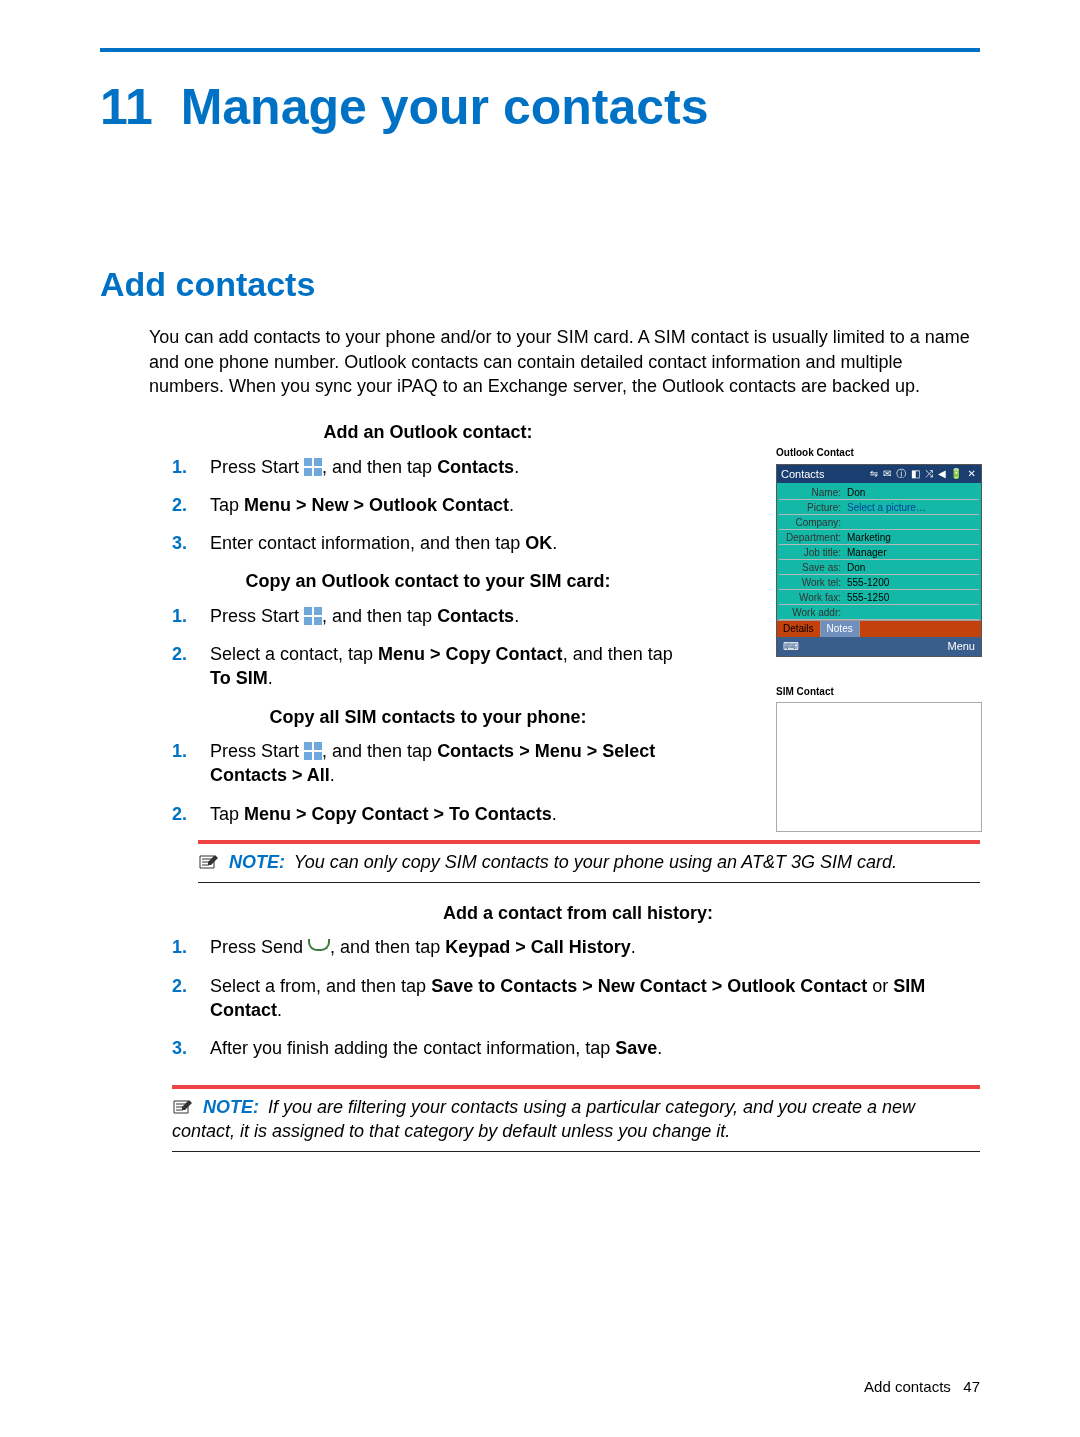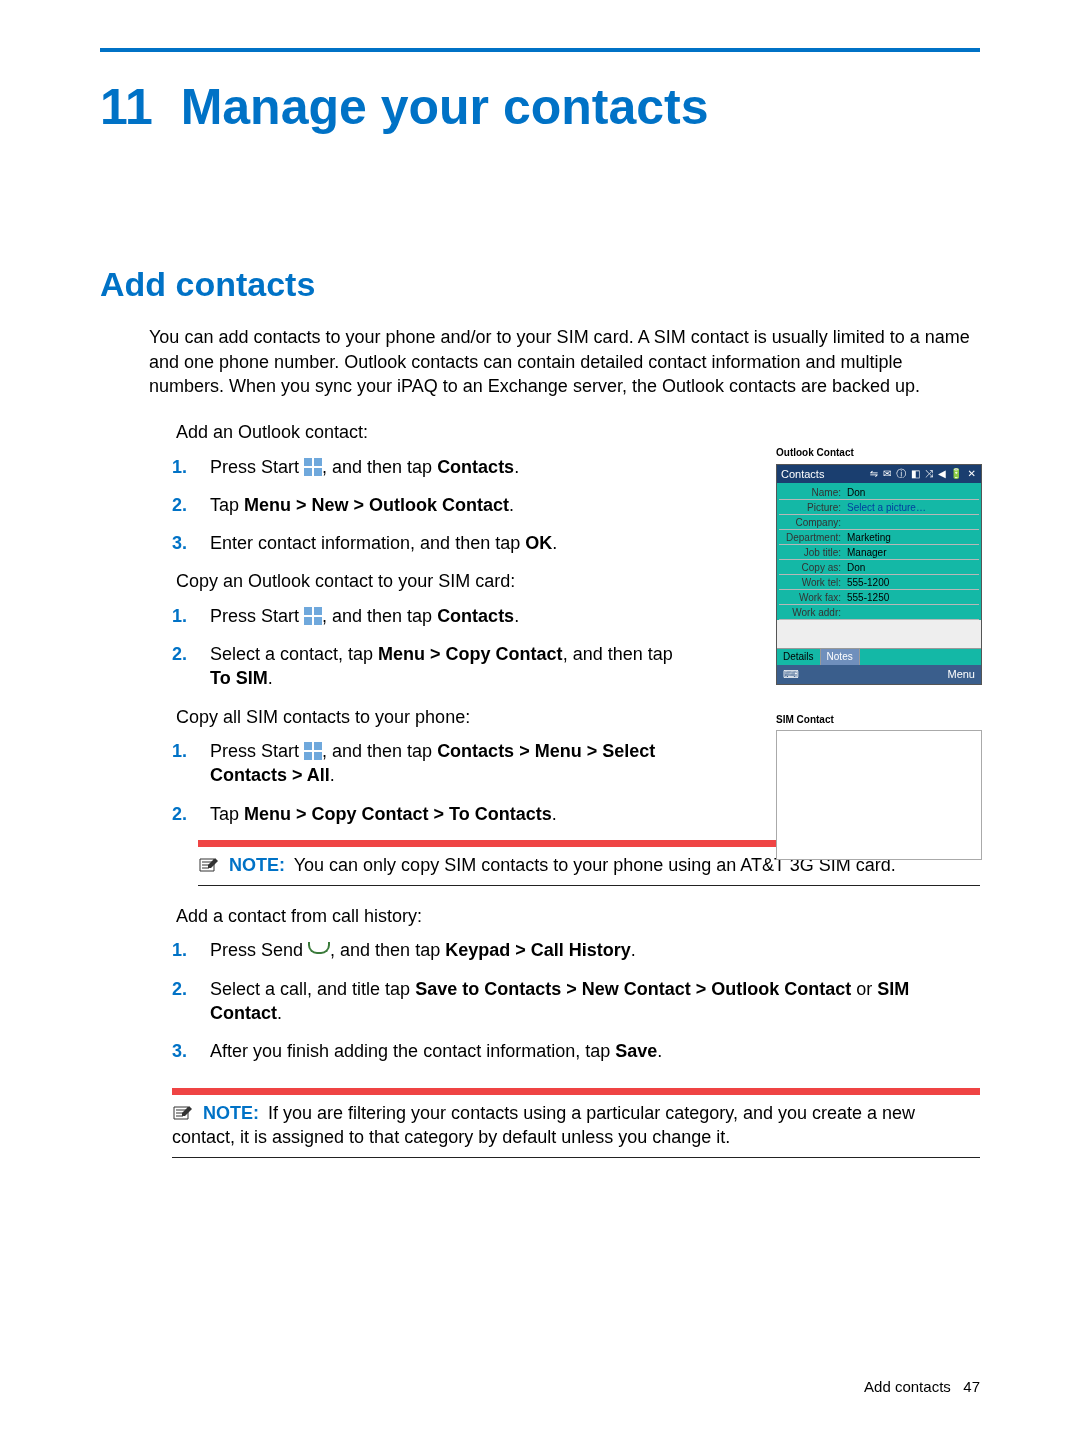--- a/index.html
+++ b/index.html
@@ -31,22 +31,23 @@
   h2.section {
     font-size: 34px;
     font-weight: 700;
     color: #0072c6;
     margin: 0 0 18px 0;
   }
   .intro {
     margin: 0 0 22px 49px;
   }
   .sub-head {
-    font-weight: 400;
+    font-weight: 700;
     margin: 14px 0 10px 76px;
+    text-align: center;
   }
   ol.steps {
     margin: 0 0 12px 72px;
     padding-left: 30px;
     list-style: none;
   }
   ol.steps li {
     position: relative;
     padding-left: 8px;
     margin-bottom: 14px;
@@ -78,24 +79,25 @@
     display: inline-block;
     width: 18px;
     height: 10px;
     border: 2px solid #3a7a3a;
     border-top: none;
     border-radius: 0 0 9px 9px;
     position: relative;
     top: -2px;
   }
   .note-box {
-    border-top: 7px solid #ef4444;
+    border-top: 4px solid #ef4444;
     border-bottom: 1px solid #222;
     padding: 6px 0 8px 0;
     margin: 12px 0 18px 98px;
+    font-style: italic;
   }
   .note-box.wide { margin-left: 72px; }
   .note-icon {
     display: inline-block;
     width: 22px;
     height: 18px;
     vertical-align: middle;
     margin-right: 4px;
     position: relative;
   }
@@ -149,23 +151,22 @@
   }
   .ds-row .val {
     flex: 1;
     color: #000;
     padding-left: 2px;
   }
   .ds-row .blue { color: #003f9f; }
   .ds-tabs {
     display: flex;
     font-size: 10px;
-    background: #14b8a6;
+    background: #c2410c;
     border-top: 1px solid #999;
-    margin-top: 28px;
   }
   .ds-tabs span {
     padding: 1px 6px;
     border-right: 1px solid #999;
   }
   .ds-tabs .active { background: #6f8fbc; color:#fff; }
   .ds-footer {
     background: #3a5e8c;
     color: #fff;
     display: flex;
@@ -256,21 +257,21 @@
   </div>
 
   <p class="sub-head">Add a contact from call history:</p>
   <ol class="steps">
     <li>
       <span class="num">1.</span>
       <span>Press Send </span><span class="icon-send"></span><span>, and then tap </span><span class="bold">Keypad &gt; Call History</span><span>.</span>
     </li>
     <li>
       <span class="num">2.</span>
-      <span>Select a call, and title tap </span><span class="bold">Save to Contacts &gt; New Contact &gt; Outlook Contact</span><span> or </span><span class="bold">SIM Contact</span><span>.</span>
+      <span>Select a from, and then tap </span><span class="bold">Save to Contacts &gt; New Contact &gt; Outlook Contact</span><span> or </span><span class="bold">SIM Contact</span><span>.</span>
     </li>
     <li>
       <span class="num">3.</span>
       <span>After you finish adding the contact information, tap </span><span class="bold">Save</span><span>.</span>
     </li>
   </ol>
 
   <div class="note-box wide" style="margin-top:24px;">
     <span class="note-icon">
       <svg viewBox="0 0 22 18">
@@ -304,21 +305,21 @@
           </div>
           <div class="ds-row">
             <div class="lab">Department:</div>
             <div class="val">Marketing</div>
           </div>
           <div class="ds-row">
             <div class="lab">Job title:</div>
             <div class="val">Manager</div>
           </div>
           <div class="ds-row">
-            <div class="lab">Copy as:</div>
+            <div class="lab">Save as:</div>
             <div class="val">Don</div>
           </div>
           <div class="ds-row">
             <div class="lab">Work tel:</div>
             <div class="val">555-1200</div>
           </div>
           <div class="ds-row">
             <div class="lab">Work fax:</div>
             <div class="val">555-1250</div>
           </div>

